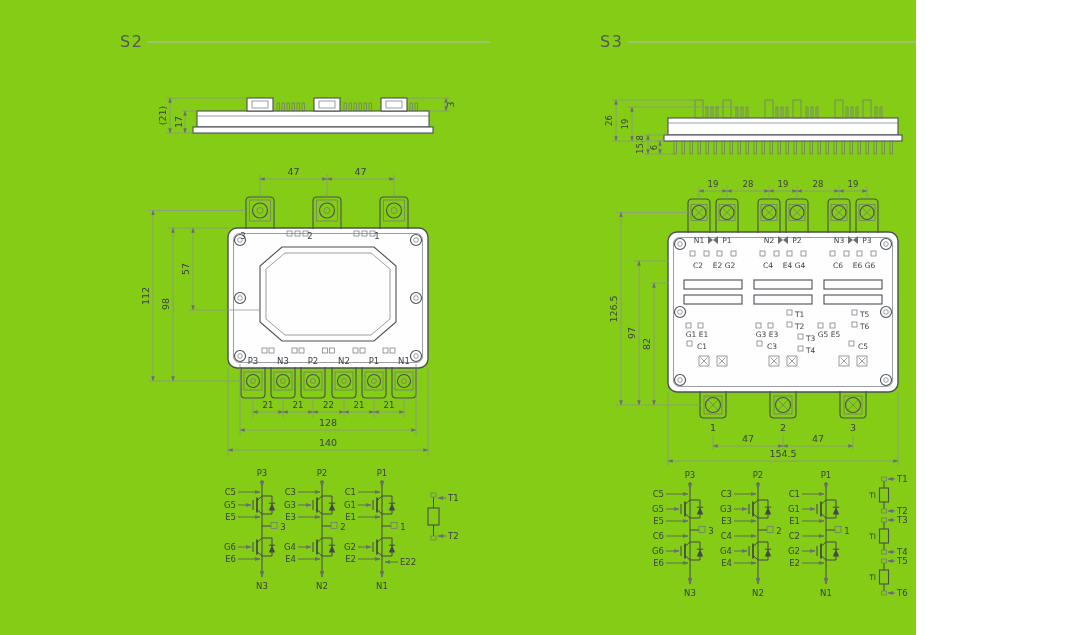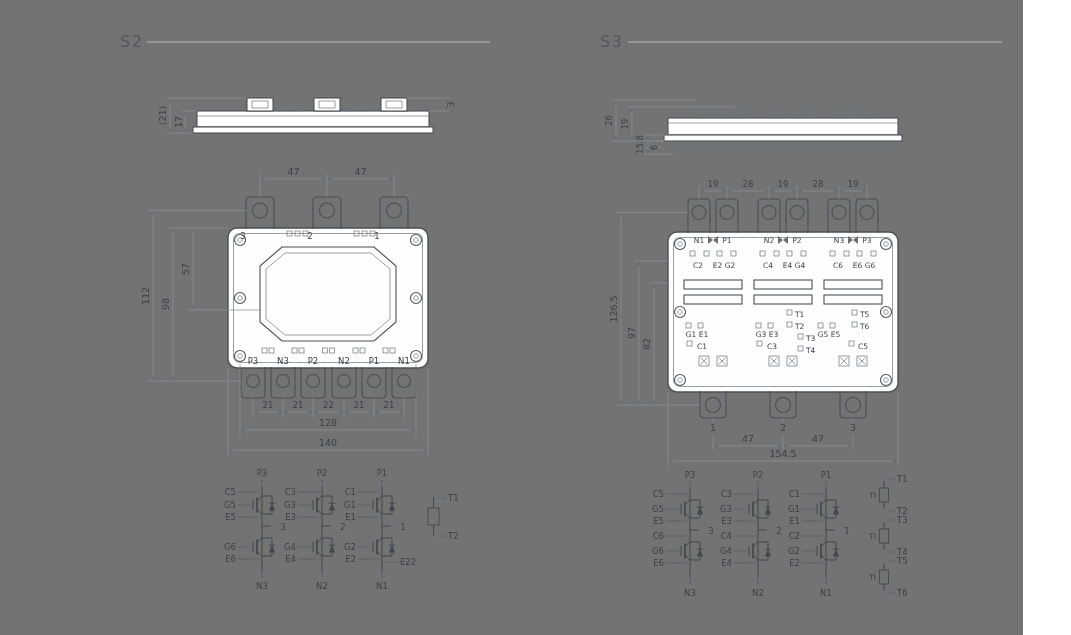--- a/index.html
+++ b/index.html
@@ -1,17 +1,17 @@
 <!DOCTYPE html>
 <html><head>
 <meta charset="utf-8">
 <style>
   *{box-sizing:border-box}
   html,body{margin:0;padding:0;background:#ffffff}
-  #stage{position:relative;width:1023px;height:635px;background:#737373;overflow:hidden}
+  #stage{position:relative;width:916px;height:635px;background:#84cc16;overflow:hidden}
   svg text{font-family:"DejaVu Sans","Liberation Sans",sans-serif;fill:#3d4045}
   .ttl{font-size:16px;fill:#54575c;letter-spacing:1.5px}
   .d{font-size:9.5px}
   .ds{font-size:8.5px}
   .tl{font-size:8.5px}
   .ts{font-size:7.5px}
   .b{stroke:#4b4f55;stroke-width:1.4;fill:#fefefe}
   .m{stroke:#4b4f55;stroke-width:1.1;fill:none}
   .mf{stroke:#4b4f55;stroke-width:1.1;fill:#ffffff}
   .t{stroke:#70747a;stroke-width:.7;fill:none}

